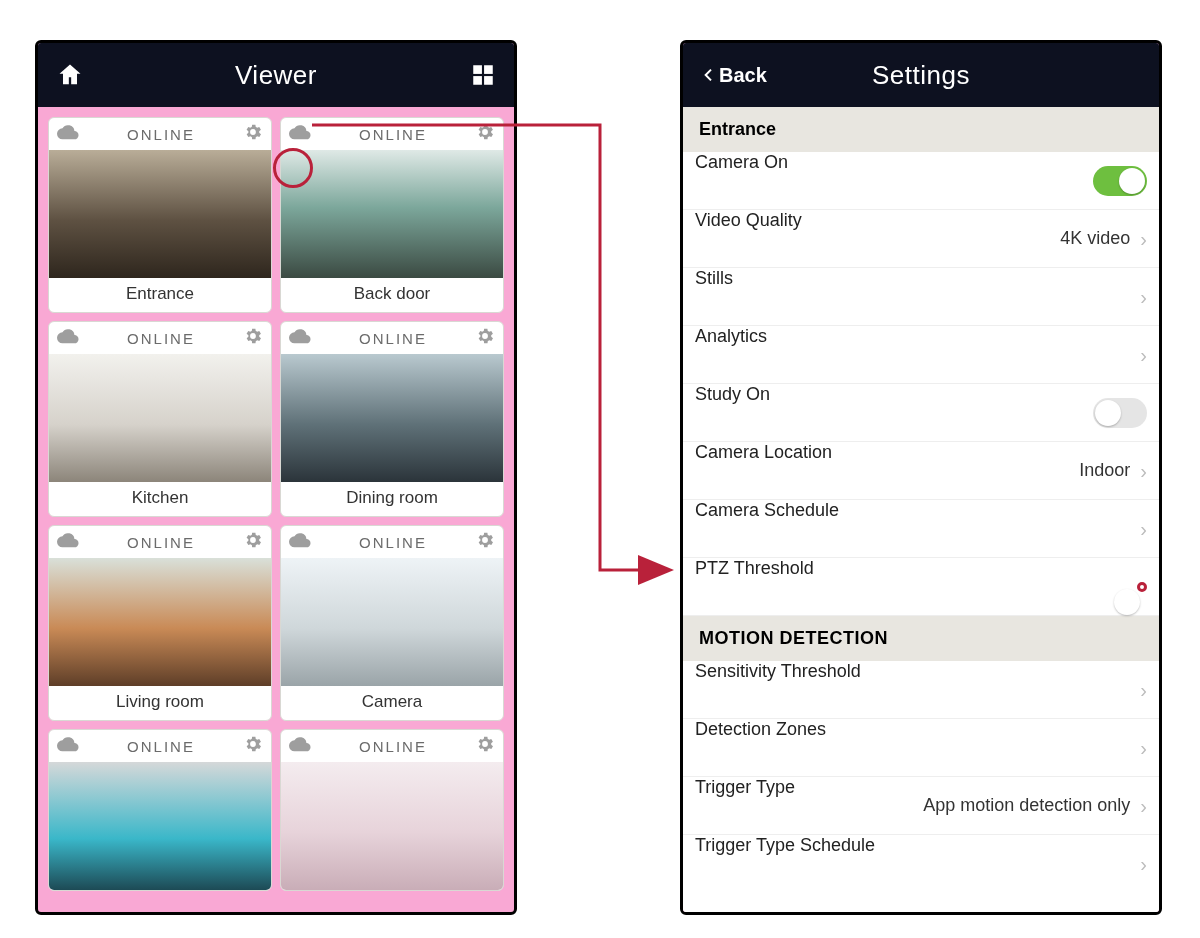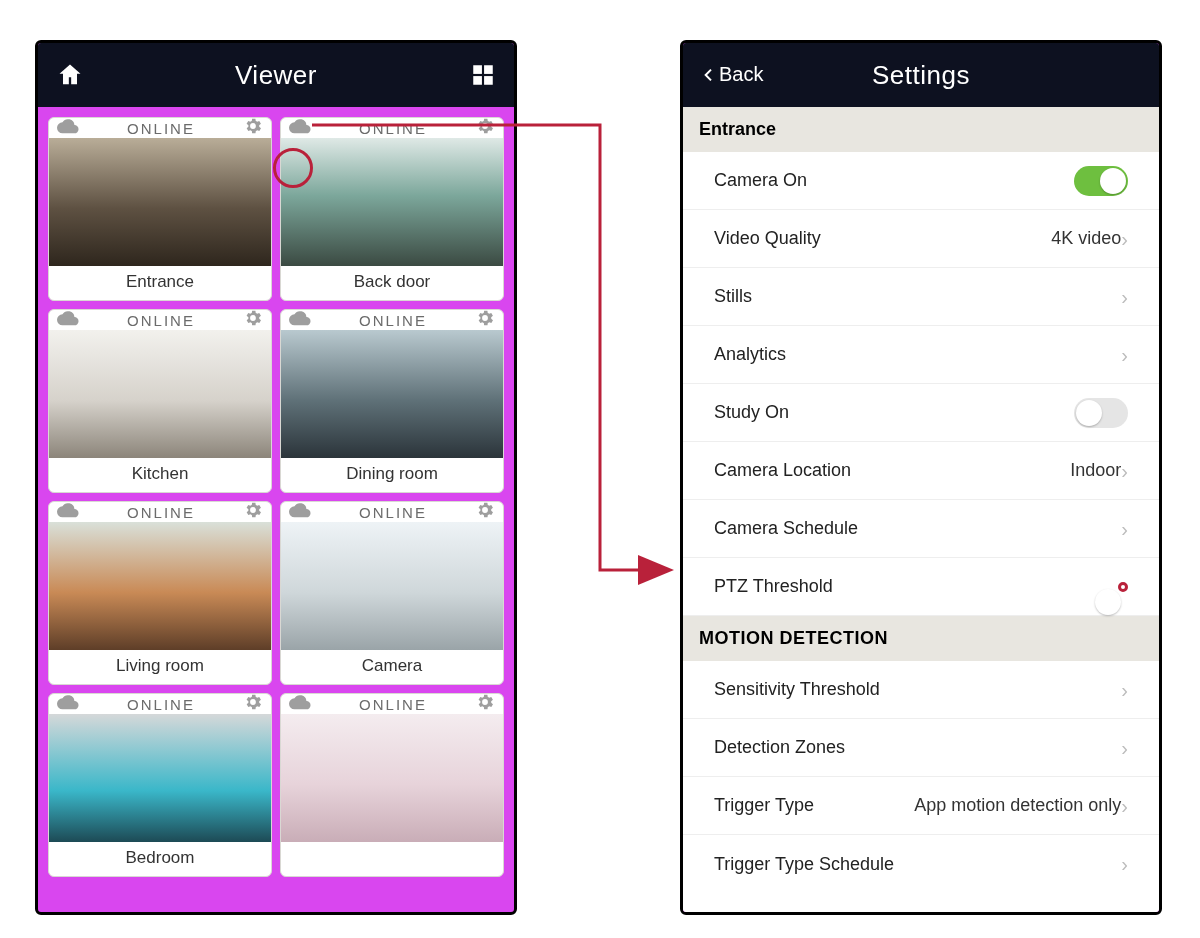--- a/index.html
+++ b/index.html
@@ -8,21 +8,21 @@
     background: #fff;
     width: 1200px;
     height: 938px;
     position: relative;
   }
   .phone {
     position: absolute;
     width: 482px;
     border: 3px solid #000;
     border-radius: 6px;
-    background: #d946ef;
+    background: #f9a8d4;
     overflow: hidden;
     display: flex;
     flex-direction: column;
   }
   .phone-left { left: 35px; top: 40px; height: 875px; }
   .phone-right { left: 680px; top: 40px; height: 875px; }
 
   
   .hdr {
     background: #0d1120;
@@ -36,21 +36,21 @@
   }
   .hdr .title {
     font-size: 26px;
     font-weight: 500;
     letter-spacing: .5px;
     position: absolute;
     left: 0; right: 0;
     text-align: center;
     pointer-events: none;
   }
-  .hdr .left, .hdr .right { z-index: 1; display: flex; cursor: pointer; }
+  .hdr .left, .hdr .right { z-index: 1; display: flex; align-items: center; cursor: pointer; font-weight: bold; }
   .hdr .back-text { font-size: 20px; margin-left: 2px; }
 
   
   .icon-home svg, .icon-grid svg, .icon-chev svg { display: block; }
 
   
   .viewer-body {
     flex: 1;
     padding: 10px;
     overflow: hidden;
@@ -66,21 +66,21 @@
     border-radius: 6px;
     overflow: hidden;
     display: flex;
     flex-direction: column;
   }
   .cam-top {
     display: flex;
     align-items: center;
     justify-content: space-between;
     padding: 4px 8px;
-    height: 20px;
+    height: 32px;
   }
   .cam-top .cloud { color: #9e9e9e; }
   .cam-top .status {
     color: #6b6b6b;
     font-size: 15px;
     letter-spacing: 2px;
     font-weight: 500;
   }
   .cam-top .gear { color: #9e9e9e; cursor: pointer; }
   .cam-img {
@@ -115,32 +115,32 @@
   .section-hdr {
     background: #e8e6e0;
     padding: 12px 16px;
     font-weight: 700;
     font-size: 18px;
     color: #000;
   }
   .section-hdr.upper { letter-spacing: .5px; }
   .row {
     display: flex;
-    align-items: center;
     justify-content: space-between;
-    padding: 0 31px;
+    padding: 0 12px;
     height: 58px;
     border-bottom: 1px solid #eee;
     cursor: pointer;
   }
   .row:last-child { border-bottom: none; }
   .row .label { color: #222; }
   .row .tail {
     display: flex;
     align-items: center;
+    gap: 10px;
     color: #222;
   }
   .row .tail.dim { color: #333; }
   .chev { color: #bdbdbd; font-size: 20px; line-height: 1; }
 
   .toggle {
     width: 54px; height: 30px;
     border-radius: 15px;
     position: relative;
   }
@@ -301,21 +301,20 @@
                 <path d="M19 16H6a6 6 0 0 1 0-12 7 7 0 0 1 13 3 4.5 4.5 0 0 1 0 9Z"></path>
               </svg></span>
             <span class="status">ONLINE</span>
             <span class="gear"><svg width="20" height="20" viewBox="0 0 24 24" fill="#9e9e9e">
                 <path d="M19.4 13a7.5 7.5 0 0 0 .1-1 7.5 7.5 0 0 0-.1-1l2.1-1.6-2-3.5-2.5 1a7.6 7.6 0 0 0-1.7-1l-.4-2.7h-4l-.4 2.7a7.6 7.6 0 0 0-1.7 1l-2.5-1-2 3.5L6.5 11a7.5 7.5 0 0 0-.1 1 7.5 7.5 0 0 0 .1 1l-2.1 1.6 2 3.5 2.5-1a7.6 7.6 0 0 0 1.7 1l.4 2.7h4l.4-2.7a7.6 7.6 0 0 0 1.7-1l2.5 1 2-3.5Zm-7.4 2.5A3.5 3.5 0 1 1 15.5 12 3.5 3.5 0 0 1 12 15.5Z"></path>
               </svg></span>
           </div>
           <div class="cam-img">
             <div class="scene sc-bedroom"></div>
           </div>
-          <div class="cam-label">Bedroom</div>
         </div>
         <div class="cam-card">
           <div class="cam-top">
             <span class="cloud"><svg width="22" height="16" viewBox="0 0 24 16" fill="#9e9e9e">
                 <path d="M19 16H6a6 6 0 0 1 0-12 7 7 0 0 1 13 3 4.5 4.5 0 0 1 0 9Z"></path>
               </svg></span>
             <span class="status">ONLINE</span>
             <span class="gear"><svg width="20" height="20" viewBox="0 0 24 24" fill="#9e9e9e">
                 <path d="M19.4 13a7.5 7.5 0 0 0 .1-1 7.5 7.5 0 0 0-.1-1l2.1-1.6-2-3.5-2.5 1a7.6 7.6 0 0 0-1.7-1l-.4-2.7h-4l-.4 2.7a7.6 7.6 0 0 0-1.7 1l-2.5-1-2 3.5L6.5 11a7.5 7.5 0 0 0-.1 1 7.5 7.5 0 0 0 .1 1l-2.1 1.6 2 3.5 2.5-1a7.6 7.6 0 0 0 1.7 1l.4 2.7h4l.4-2.7a7.6 7.6 0 0 0 1.7-1l2.5 1 2-3.5Zm-7.4 2.5A3.5 3.5 0 1 1 15.5 12 3.5 3.5 0 0 1 12 15.5Z"></path>
               </svg></span>

